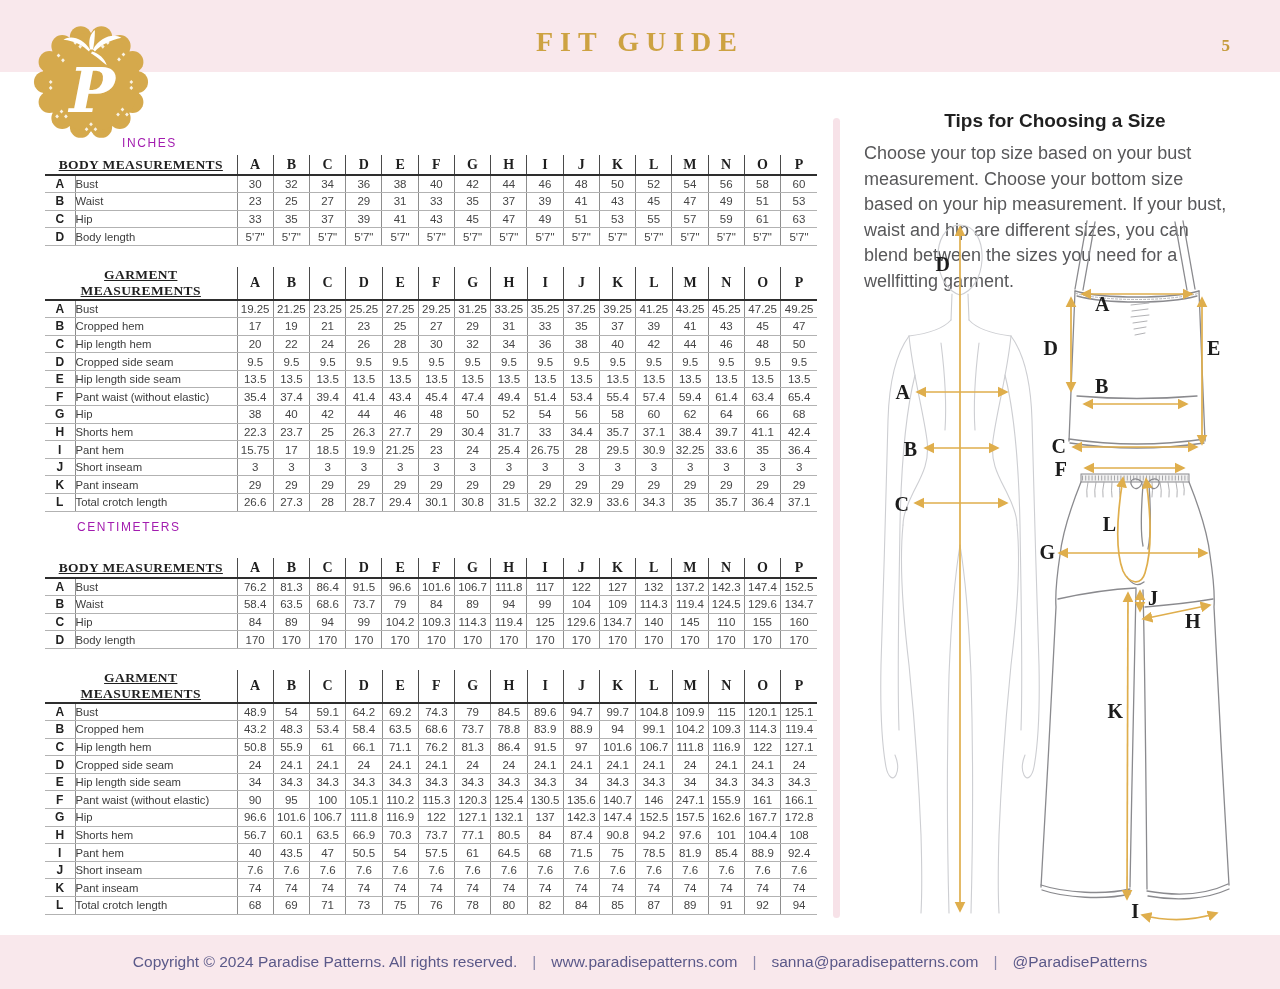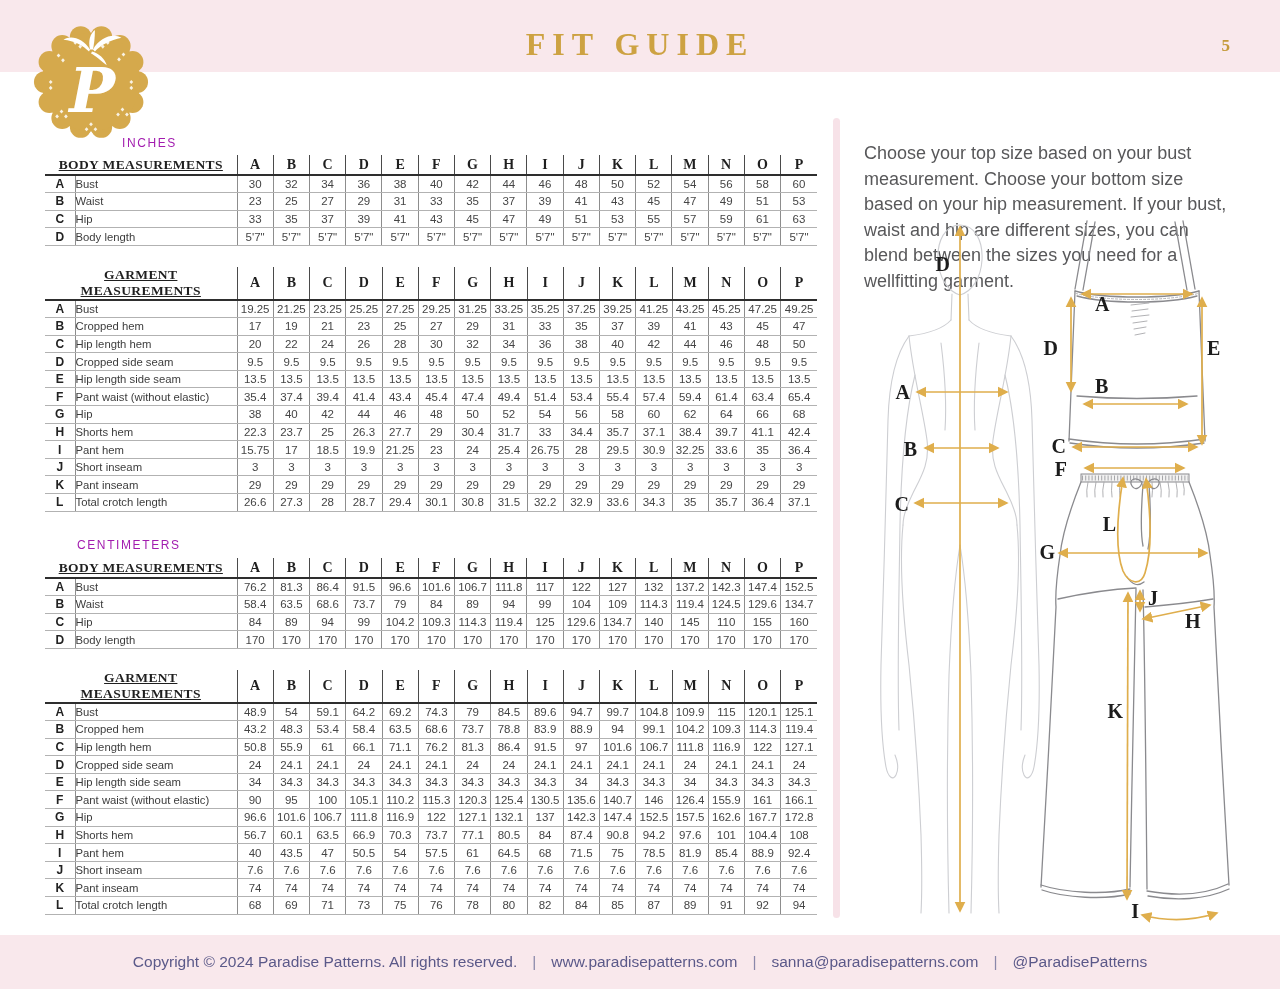--- a/index.html
+++ b/index.html
@@ -3,30 +3,30 @@
 <meta charset="utf-8">
 <style>
   * { margin:0; padding:0; box-sizing:border-box; }
   html,body { background:#ffffff; }
   .page { position:relative; width:1280px; height:989px; background:#fff; overflow:hidden;
           font-family:"Liberation Sans", sans-serif; }
 
   
   .topbar { position:absolute; left:0; top:0; width:1280px; height:72px; background:#f9e8ec; }
   .fit-title { position:absolute; top:26px; left:0; right:0; text-align:center;
-               font-family:"Liberation Serif", serif; font-weight:600; font-size:32px;
+               font-family:"Liberation Serif", serif; font-weight:600; font-size:28px;
                letter-spacing:7px; color:#cda242; }
   .page-num { position:absolute; top:36px; right:50px; font-family:"Liberation Serif", serif;
               font-size:17px; color:#c49a3a; font-weight:600; }
   .logo { position:absolute; left:32px; top:23px; width:118px; height:118px; }
 
   
   .unit-label { position:absolute; font-size:12px; letter-spacing:1.6px; color:#a21caf; }
   .inches-label { left:122px; top:136px; }
-  .cm-label { left:77px; top:538px; }
+  .cm-label { left:77px; top:520px; }
 
   
   .tbl-wrap { position:absolute; left:45px; width:772px; }
   .tbl-body-in   { top:155px; }
   .tbl-garment-in{ top:267px; }
   .tbl-body-cm   { top:558px; }
   .tbl-garment-cm{ top:670px; }
   table.mtable { border-collapse:collapse; table-layout:fixed; width:772px; }
   .mtable col.c-key { width:30px; } .mtable col.c-label { width:162px; }
   .mtable th { height:20px; font-family:"Liberation Serif", serif; font-weight:bold;
@@ -829,21 +829,21 @@
             <td class="t-val">100</td>
             <td class="t-val">105.1</td>
             <td class="t-val">110.2</td>
             <td class="t-val">115.3</td>
             <td class="t-val">120.3</td>
             <td class="t-val">125.4</td>
             <td class="t-val">130.5</td>
             <td class="t-val">135.6</td>
             <td class="t-val">140.7</td>
             <td class="t-val">146</td>
-            <td class="t-val">126.4</td>
+            <td class="t-val">247.1</td>
             <td class="t-val">155.9</td>
             <td class="t-val">161</td>
             <td class="t-val">166.1</td>
           </tr>
           <tr>
             <td class="t-key">G</td>
             <td class="t-label">Hip</td>
             <td class="t-val">96.6</td>
             <td class="t-val">101.6</td>
             <td class="t-val">106.7</td>
@@ -959,20 +959,21 @@
             <td class="t-val">89</td>
             <td class="t-val">91</td>
             <td class="t-val">92</td>
             <td class="t-val">94</td>
           </tr>
         </tbody>
       </table>
     </div>
 
   <div class="v-divider"></div>
+  <div class="tips-title">Tips for Choosing a Size</div>
   <div class="tips-text">Choose your top size based on your bust measurement. Choose your bottom size based on your hip measurement. If your bust, waist and hip are different sizes, you can blend between the sizes you need for a wellfitting garment.</div>
 
   <svg class="figure-svg" viewBox="0 0 400 710">
     <defs>
       <marker id="ah" viewBox="0 0 10 10" refX="8.5" refY="5" markerWidth="6.5" markerHeight="6.5" orient="auto-start-reverse">
         <path d="M0,0 L10,5 L0,10 Z" fill="#dfae4c"></path>
       </marker>
     </defs>
 
     <g class="croquis">

